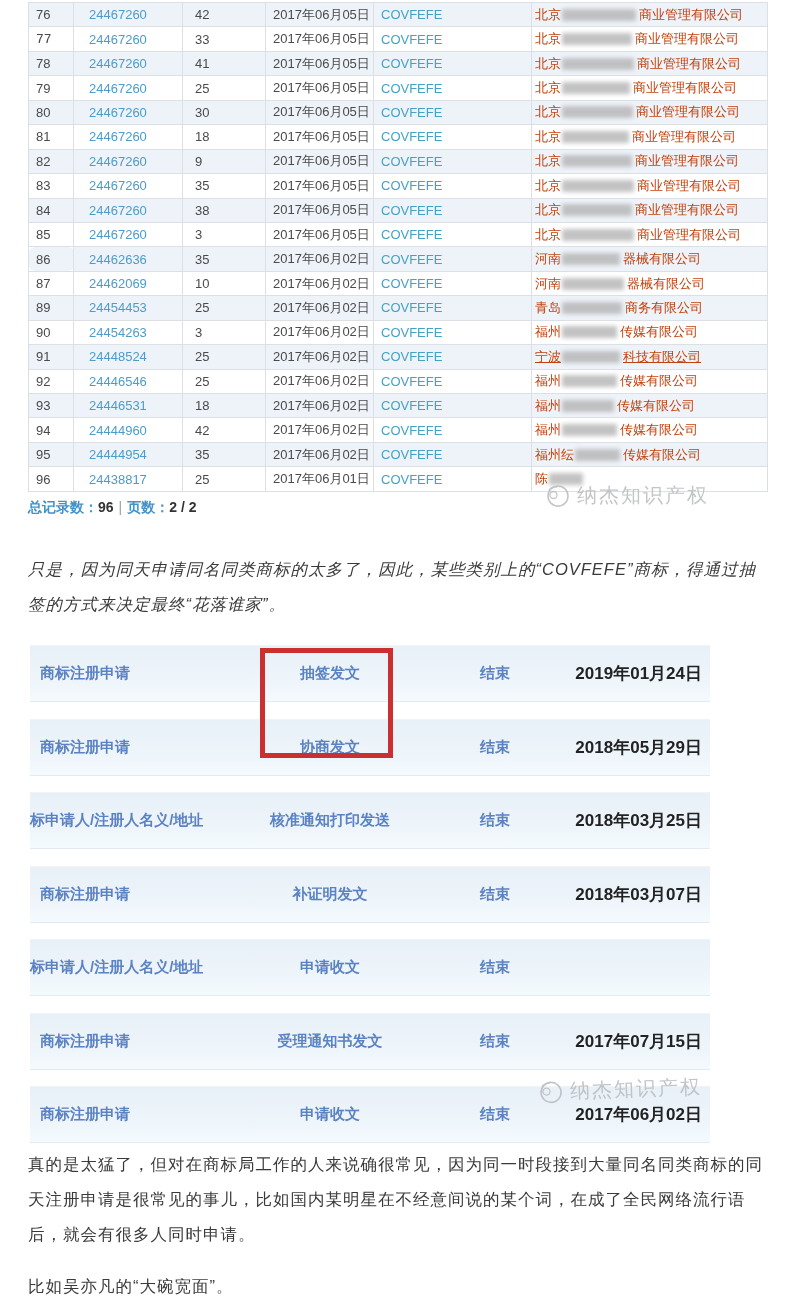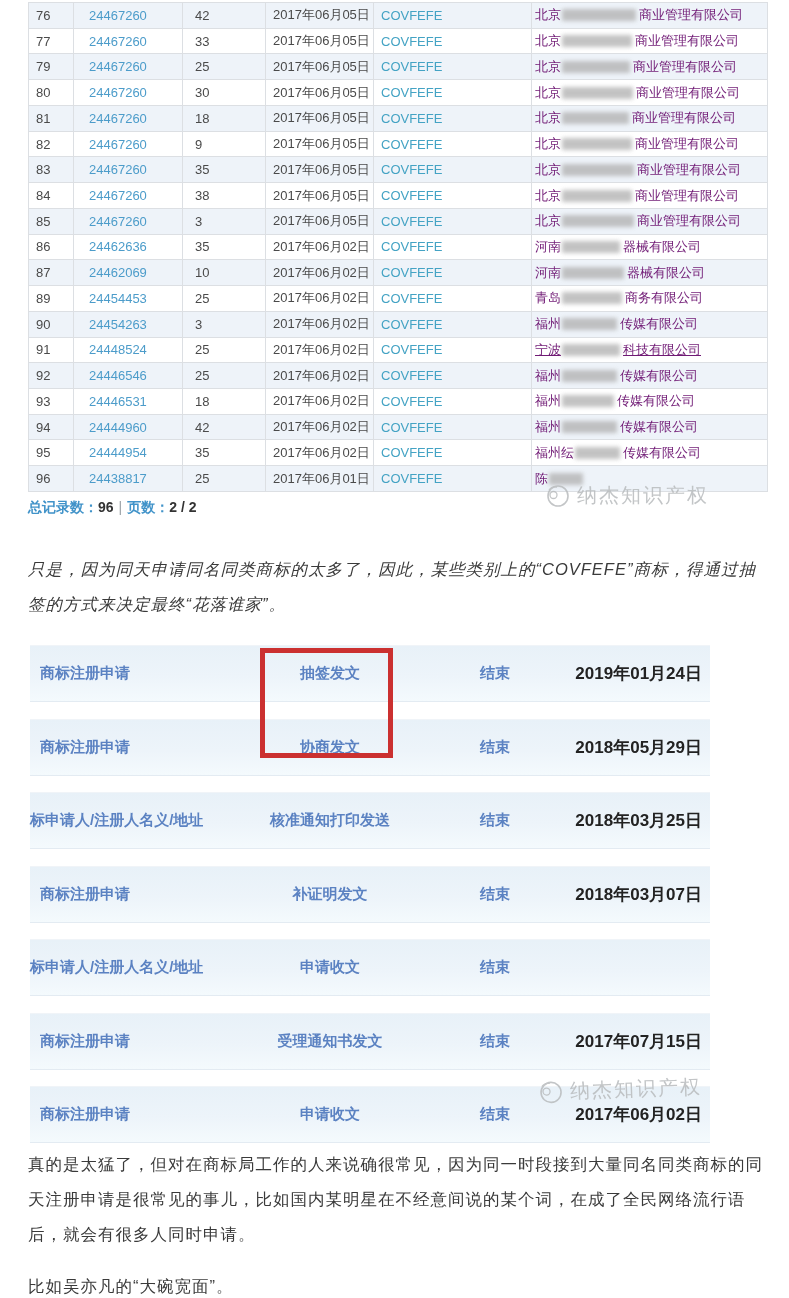--- a/index.html
+++ b/index.html
@@ -18,21 +18,21 @@
     border:1px solid #dcdfe3;vertical-align:middle;
     padding:0;white-space:nowrap;overflow:hidden;
   }
   .records-table tr:nth-child(odd){background:#eef3f9;}
   .records-table tr:nth-child(even){background:#ffffff;}
   .records-table td.c-num{padding-left:7px;}
   .records-table td.c-app{padding-left:15px;}
   .records-table td.c-cls{padding-left:12px;}
   .records-table td.c-date{padding-left:7px;}
   .records-table td.c-mark{padding-left:7px;}
-  .records-table td.c-applicant{padding-left:3px;color:#701a75;}
+  .records-table td.c-applicant{padding-left:3px;color:#c2410c;}
   .app-link{color:#4c9cca;text-decoration:none;cursor:pointer;}
   .mark-text{color:#44a3c4;}
   .blur-block{
     display:inline-block;height:12px;background:#b4b4b4;
     filter:blur(2px);opacity:.8;vertical-align:-2px;margin:0 3px 0 1px;
     border-radius:1px;
   }
   
   .summary{position:absolute;left:28px;top:499px;font-size:14px;font-weight:bold;}
   .summary .lbl{color:#4193c9;}
@@ -81,26 +81,34 @@
   <tbody id="records-rows">
       <tr>
         <td class="c-num" style="width: 37px;">76</td>
         <td class="c-app" style="width: 93px;"><span class="app-link">24467260</span></td>
         <td class="c-cls" style="width: 70px;">42</td>
         <td class="c-date" style="width: 100px;">2017年06月05日</td>
         <td class="c-mark" style="width: 150px;"><span class="mark-text">COVFEFE</span></td>
         <td class="c-applicant" style="width: 232px;"><span>北京</span><span class="blur-block" style="width: 74px;"></span><span>商业管理有限公司</span></td>
       </tr>
       <tr>
-        <td class="c-num" style="width: 37px;">77</td>
+        <td class="c-num" style="width: 37px; font-family: Liberation Mono, monospace;">77</td>
         <td class="c-app" style="width: 93px;"><span class="app-link">24467260</span></td>
         <td class="c-cls" style="width: 70px;">33</td>
         <td class="c-date" style="width: 100px;">2017年06月05日</td>
         <td class="c-mark" style="width: 150px;"><span class="mark-text">COVFEFE</span></td>
         <td class="c-applicant" style="width: 232px;"><span>北京</span><span class="blur-block" style="width: 70px;"></span><span>商业管理有限公司</span></td>
+      </tr>
+      <tr>
+        <td class="c-num" style="width: 37px;">78</td>
+        <td class="c-app" style="width: 93px;"><span class="app-link">24467260</span></td>
+        <td class="c-cls" style="width: 70px;">41</td>
+        <td class="c-date" style="width: 100px;">2017年06月05日</td>
+        <td class="c-mark" style="width: 150px;"><span class="mark-text">COVFEFE</span></td>
+        <td class="c-applicant" style="width: 232px;"><span>北京</span><span class="blur-block" style="width: 72px;"></span><span>商业管理有限公司</span></td>
       </tr>
       <tr>
         <td class="c-num" style="width: 37px;">79</td>
         <td class="c-app" style="width: 93px;"><span class="app-link">24467260</span></td>
         <td class="c-cls" style="width: 70px;">25</td>
         <td class="c-date" style="width: 100px;">2017年06月05日</td>
         <td class="c-mark" style="width: 150px;"><span class="mark-text">COVFEFE</span></td>
         <td class="c-applicant" style="width: 232px;"><span>北京</span><span class="blur-block" style="width: 68px;"></span><span>商业管理有限公司</span></td>
       </tr>
       <tr>

